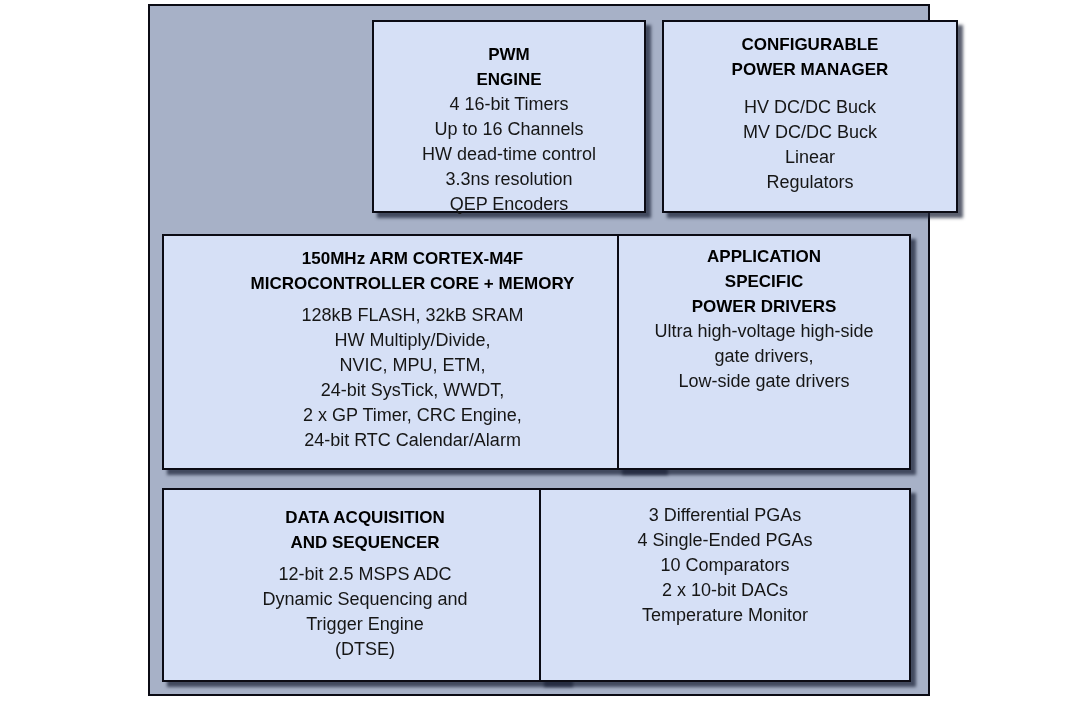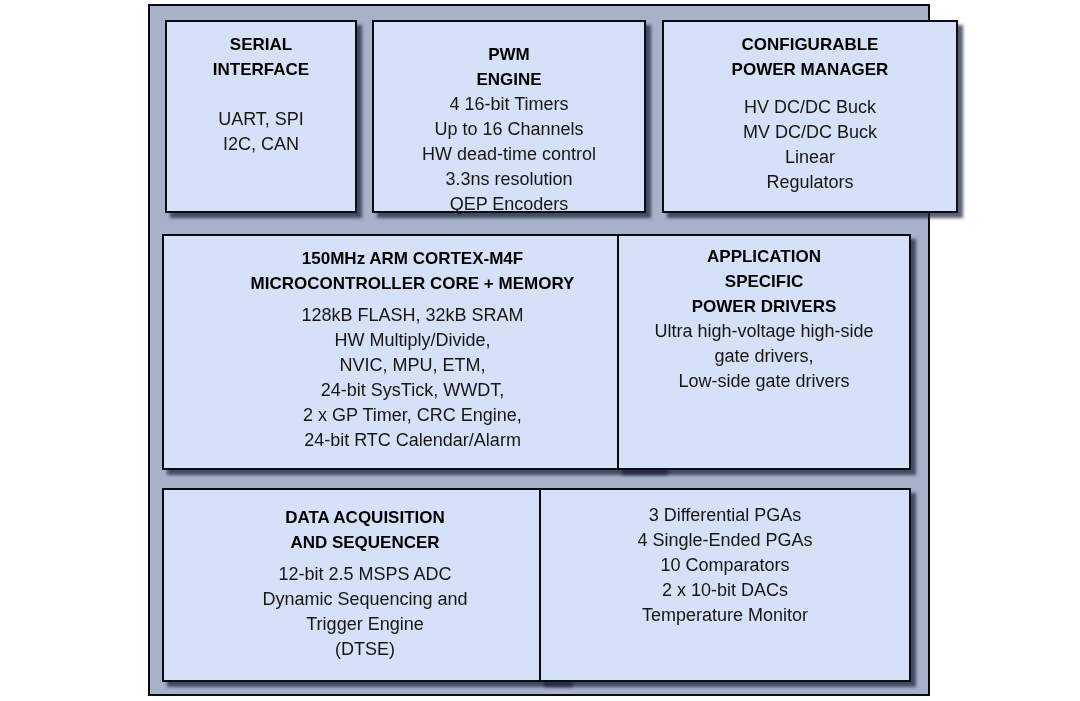--- a/index.html
+++ b/index.html
@@ -62,26 +62,20 @@
   .b6 .body { margin-top: 7px; }
   .b7 { left: 389px; top: 482px; width: 372px; height: 194px; padding-top: 13px; }
   .b7 .body { margin-top: 0; }
 </style>
 </head>
 <body>
 
 <div class="stage">
   <div class="outer">
 
-    <div class="block b1">
-      <div class="title">SERIAL
-INTERFACE</div>
-      <div class="body">UART, SPI
-I2C, CAN</div>
-    </div>
 
     <div class="block b2">
       <div class="title">PWM
 ENGINE</div>
       <div class="body">4 16-bit Timers
 Up to 16 Channels
 HW dead-time control
 3.3ns resolution
 QEP Encoders</div>
     </div>

